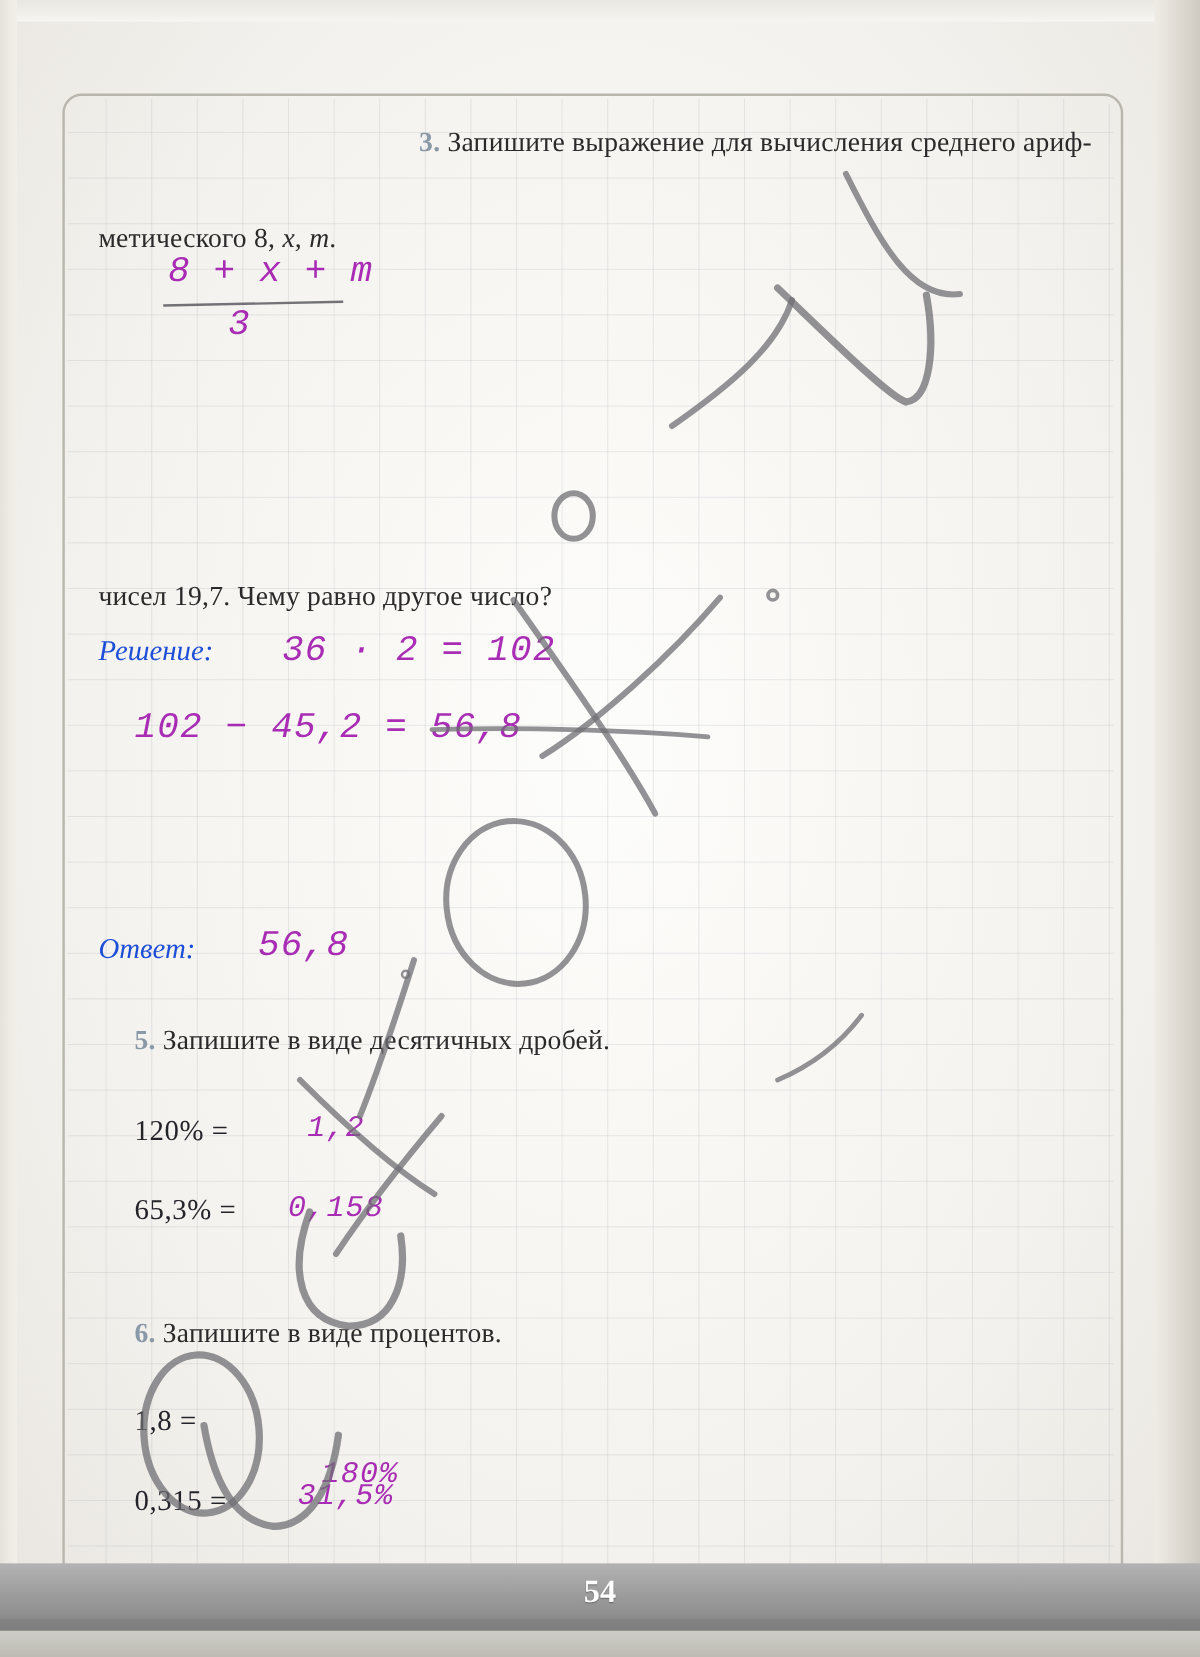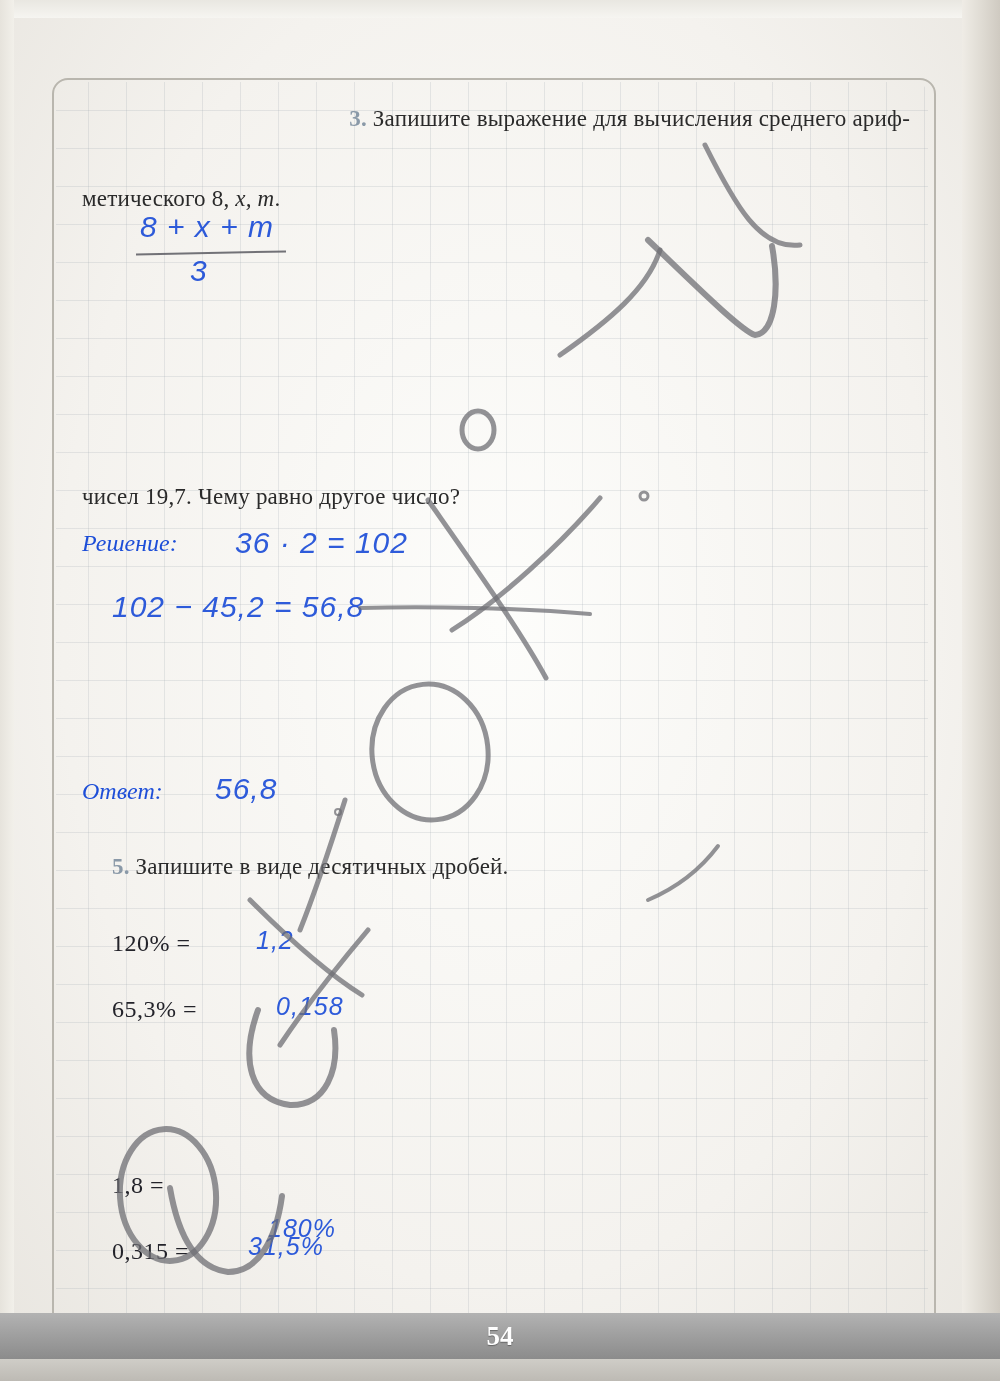--- a/index.html
+++ b/index.html
@@ -71,36 +71,36 @@
   .expr{
     position:absolute;
     font-family:"Liberation Serif", serif;
     font-size:24px;
     color:#23232a;
     letter-spacing:0.5px;
   }
   
   .hand{
     position:absolute;
-    font-family:Liberation Sans, sans-serif;
+    font-family:Liberation Mono, monospace;
     font-style:italic;
-    color:#1d4ed8;
+    color:#a21caf;
     opacity:0.92;
     letter-spacing:1px;
   }
   .hand.small{font-size:25px;}
   .hand.big{font-size:30px;}
   .frac-bar{
     position:absolute;
     height:2px;background:#5a5a62;opacity:0.85;
     transform:rotate(-1.2deg);
   }
   
   .footer{
-    position:absolute;left:0;bottom:22px;width:1000px;height:46px;
+    position:absolute;left:0;bottom:22px;width:1000px;height:56px;
     background:linear-gradient(to bottom,#a6a6a6 0%,#8f8f8f 48%,#7d7d7d 100%);
   }
   .footer-inner{
     position:absolute;left:0;top:0;width:1000px;height:46px;
     background:linear-gradient(to bottom,#b4b4b4,#8d8d8d);
     opacity:.9;
   }
   .pagenum{
     position:absolute;left:0;top:0;width:1000px;height:46px;
     display:flex;align-items:center;justify-content:center;
@@ -160,22 +160,26 @@
 
     <div class="task" style="left:112px;top:852px;width:810px;">
       <span class="tnum">5.</span>
       <span>Запишите в виде десятичных дробей.</span>
     </div>
 
     <div class="expr" style="left:112px;top:930px;">120%  =</div>
     <div class="hand small" style="left:256px;top:926px;">1,2</div>
 
     <div class="expr" style="left:112px;top:996px;">65,3% =</div>
-    <div class="hand small" style="left:240px;top:992px;padding-left:36px;">0,158</div>
-
+    <div class="hand small" style="left:240px;top:992px;">0,158</div>
+
+    <div class="task" style="left:112px;top:1096px;width:810px;">
+      <span class="tnum">6.</span>
+      <span>Запишите в виде процентов.</span>
+    </div>
 
     <div class="expr" style="left:112px;top:1172px;">1,8    =</div>
     <div class="hand small" style="left:268px;top:1166px;margin-top:48px;">180%</div>
 
     <div class="expr" style="left:112px;top:1238px;">0,315 =</div>
     <div class="hand small" style="left:248px;top:1232px;">31,5%</div>
   </div>
 
   <svg class="scribble" viewBox="0 0 1000 1381">
     <g fill="none" stroke="#6f6f74" stroke-linecap="round" stroke-opacity="0.75">

